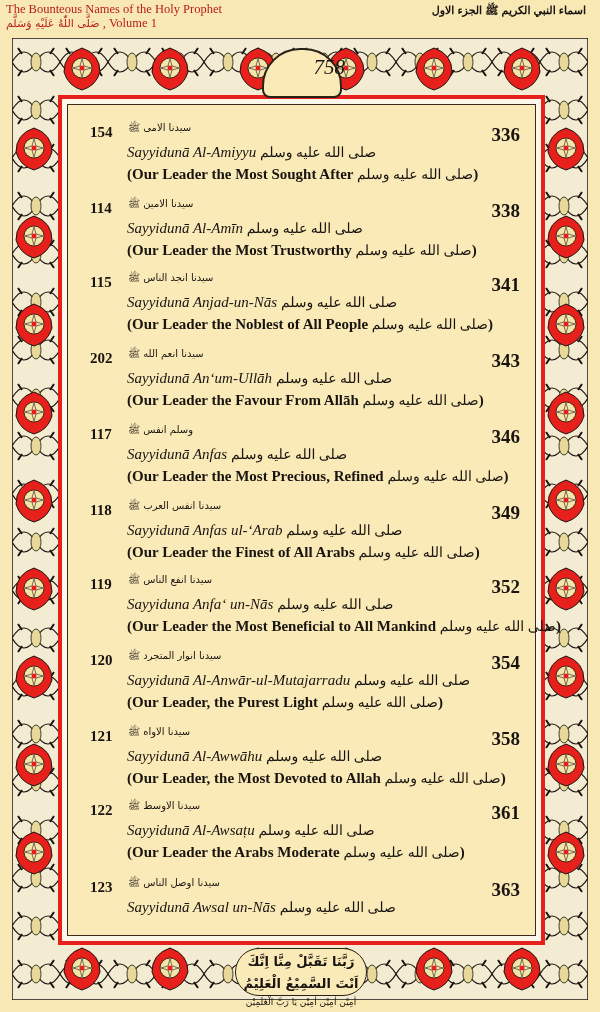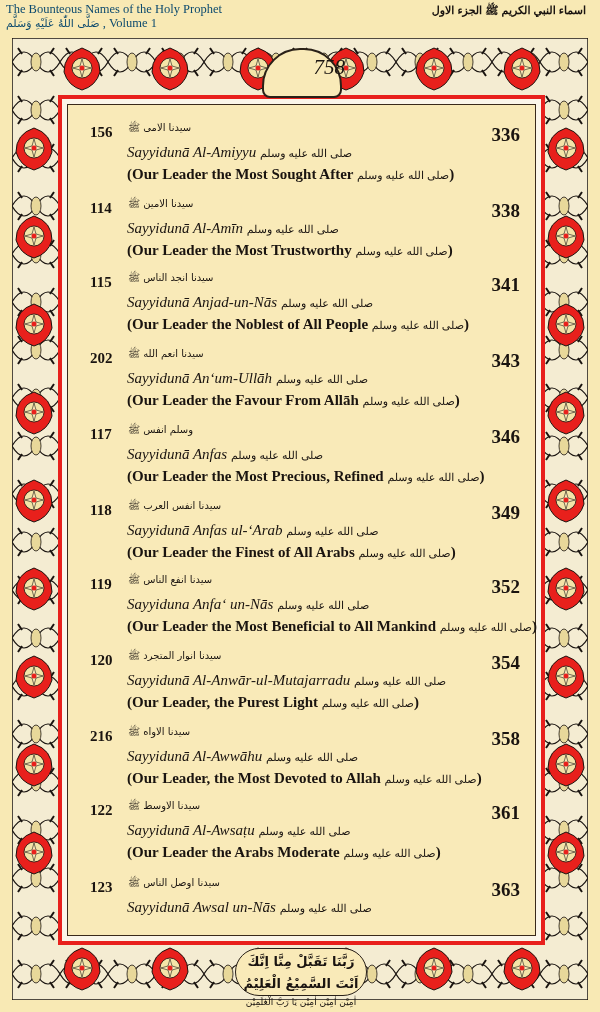--- a/index.html
+++ b/index.html
@@ -1,32 +1,32 @@
 <!DOCTYPE html>
 <html><head>
 <meta charset="utf-8">
 <style>
   html,body{margin:0;padding:0;}
   body{width:600px;height:1012px;background:#f8e9b4;position:relative;overflow:hidden;font-family:"Liberation Serif","DejaVu Serif",serif;color:#1a1410;}
-  .hdr-left{position:absolute;left:6px;top:2px;font-size:12.5px;line-height:14px;color:#0c4a6e;}
+  .hdr-left{position:absolute;left:6px;top:2px;font-size:12.5px;line-height:14px;color:#b91c1c;}
   .hdr-left .arabic{font-family:"DejaVu Sans",sans-serif;font-size:11px;letter-spacing:-0.5px;}
   .hdr-right{position:absolute;right:14px;top:4px;font-family:Liberation Sans, sans-serif;font-size:11px;font-weight:bold;direction:rtl;color:#1a1410;letter-spacing:-1px;}
   .ornament{position:absolute;left:12px;top:38px;width:576px;height:962px;}
   .panel-red{position:absolute;left:58px;top:95px;width:487px;height:850px;background:#e8201c;}
   .panel-white{position:absolute;left:62px;top:99px;width:479px;height:842px;background:#fbf6ea;}
   .panel{position:absolute;left:67px;top:104px;width:469px;height:832px;background:#f9eab8;border:1px solid #3a2a1a;box-sizing:border-box;}
   .pageno{position:absolute;left:255px;top:42px;width:90px;height:50px;text-align:right;font-style:italic;font-size:21px;line-height:50px;z-index:3;}
   .cartouche{position:absolute;left:262px;top:48px;width:76px;height:46px;background:#f9eab8;border:2px solid #2a2118;border-radius:38px 38px 8px 8px;z-index:2;}
   .entry{position:absolute;left:90px;width:430px;}
   .entry .num{position:absolute;left:0;top:0;font-weight:bold;font-size:15px;}
   .entry .page{position:absolute;right:0;top:0;font-weight:bold;font-size:19px;}
   .entry .ar{position:absolute;left:38px;top:-2px;font-family:"DejaVu Sans",sans-serif;font-size:10px;direction:rtl;unicode-bidi:embed;}
   .entry .tr{position:absolute;left:37px;top:20px;font-style:italic;font-size:15px;white-space:nowrap;}
   .entry .en{position:absolute;left:37px;top:42px;font-size:15px;font-weight:bold;white-space:nowrap;}
-  .saw{font-family:Liberation Sans, sans-serif;font-size:11px;font-style:normal;font-weight:normal;letter-spacing:-0.6px;}
+  .saw{font-family:Liberation Serif, serif;font-size:14px;font-style:normal;font-weight:normal;letter-spacing:-0.6px;}
   .footer-cart{position:absolute;left:235px;top:948px;width:130px;height:46px;background:#f9eab8;border:1.5px solid #2a2118;border-radius:24px;z-index:2;text-align:center;font-family:"DejaVu Sans",sans-serif;direction:rtl;}
   .footer-cart .l1{font-size:13px;font-weight:bold;line-height:22px;margin-top:2px;}
   .footer-cart .l2{font-size:9px;line-height:14px;}
 </style>
 </head>
 <body>
 
 <div class="hdr-left">
   <div>The Bounteous Names of the Holy Prophet</div>
   <div><span class="arabic">صَلَّى اللّٰهُ عَلَيْهِ وَسَلَّم</span> <span>, Volume 1</span></div>
@@ -86,21 +86,21 @@
 
 <div class="panel-red"></div>
 <div class="panel-white"></div>
 <div class="panel"></div>
 
 <div class="cartouche"></div>
 <div class="pageno">758</div>
 
 <div id="entries">
     <div class="entry" style="top: 124px;">
-      <span class="num">156</span>
+      <span class="num">154</span>
       <span class="ar">سیدنا الامی ﷺ</span>
       <span class="tr"><span>Sayyidunā Al-Amiyyu</span> <span class="saw">صلى الله عليه وسلم</span></span>
       <span class="en"><span>(Our Leader the Most Sought After</span> <span class="saw">صلى الله عليه وسلم</span><span>)</span></span>
       <span class="page">336</span>
     </div>
     <div class="entry" style="top: 200px;">
       <span class="num">114</span>
       <span class="ar">سیدنا الامین ﷺ</span>
       <span class="tr"><span>Sayyidunā Al-Amīn</span> <span class="saw">صلى الله عليه وسلم</span></span>
       <span class="en"><span>(Our Leader the Most Trustworthy</span> <span class="saw">صلى الله عليه وسلم</span><span>)</span></span>
@@ -142,21 +142,21 @@
       <span class="page">352</span>
     </div>
     <div class="entry" style="top: 652px;">
       <span class="num">120</span>
       <span class="ar">سیدنا انوار المتجرد ﷺ</span>
       <span class="tr"><span>Sayyidunā Al-Anwār-ul-Mutajarradu</span> <span class="saw">صلى الله عليه وسلم</span></span>
       <span class="en"><span>(Our Leader, the Purest Light</span> <span class="saw">صلى الله عليه وسلم</span><span>)</span></span>
       <span class="page">354</span>
     </div>
     <div class="entry" style="top: 728px;">
-      <span class="num">216</span>
+      <span class="num">121</span>
       <span class="ar">سیدنا الاواه ﷺ</span>
       <span class="tr"><span>Sayyidunā Al-Awwāhu</span> <span class="saw">صلى الله عليه وسلم</span></span>
       <span class="en"><span>(Our Leader, the Most Devoted to Allah</span> <span class="saw">صلى الله عليه وسلم</span><span>)</span></span>
       <span class="page">358</span>
     </div>
     <div class="entry" style="top: 802px;">
       <span class="num">122</span>
       <span class="ar">سیدنا الاوسط ﷺ</span>
       <span class="tr"><span>Sayyidunā Al-Awsaṭu</span> <span class="saw">صلى الله عليه وسلم</span></span>
       <span class="en"><span>(Our Leader the Arabs Moderate</span> <span class="saw">صلى الله عليه وسلم</span><span>)</span></span>

